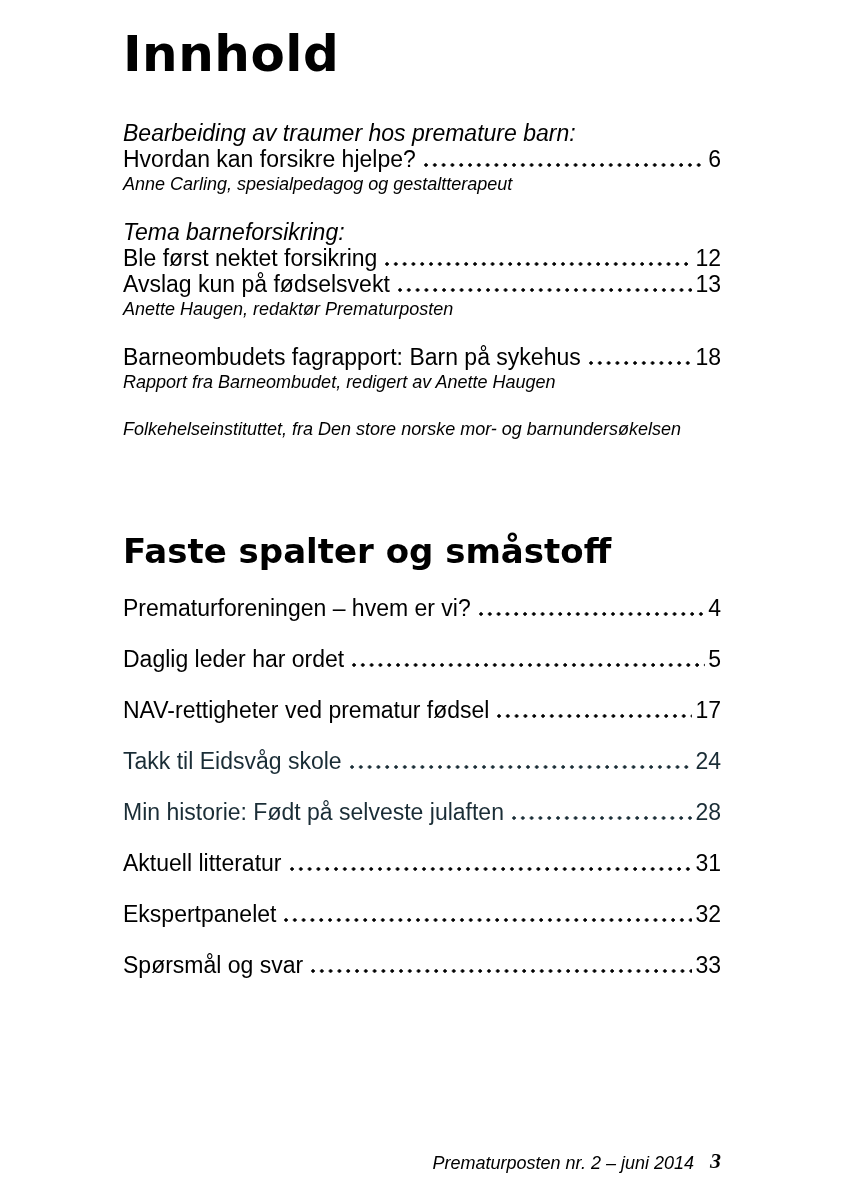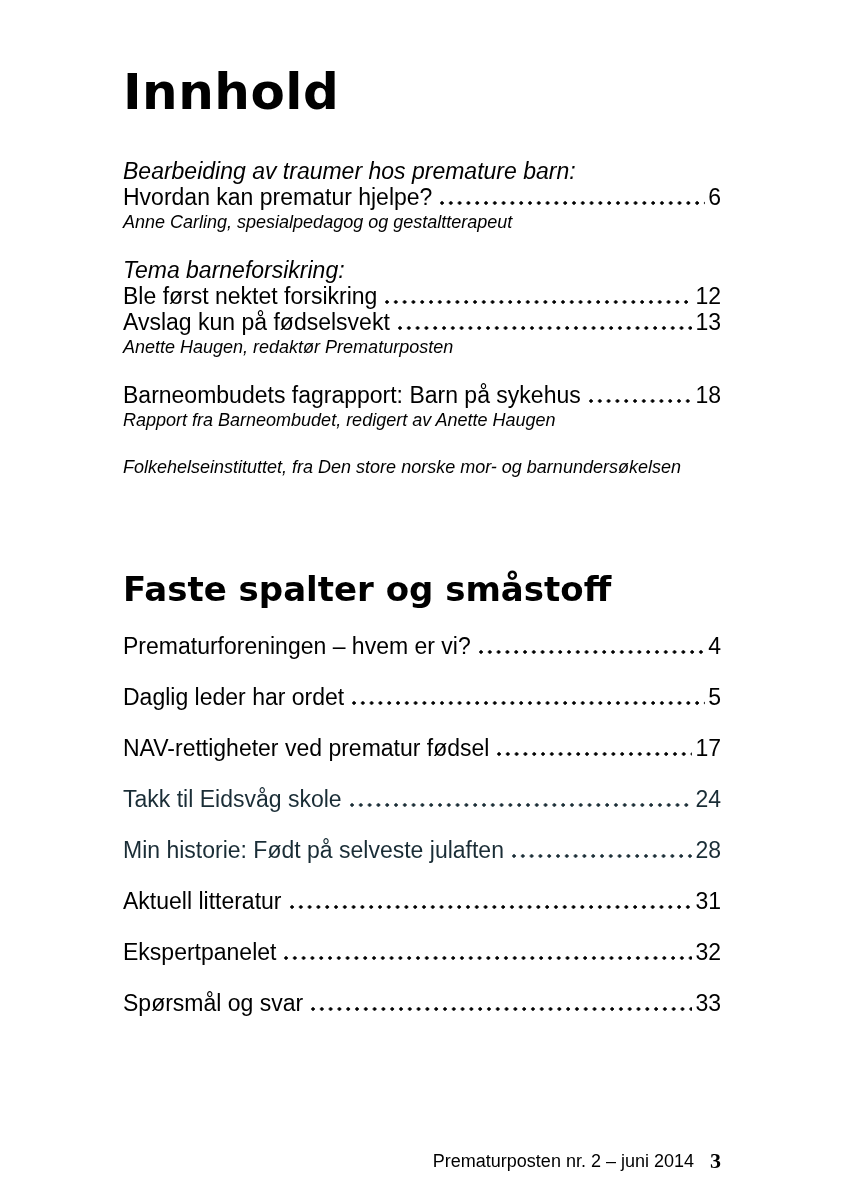--- a/index.html
+++ b/index.html
@@ -7,21 +7,21 @@
     padding: 0;
     background: #ffffff;
   }
   .page {
     position: relative;
     width: 728px;
     height: 1202px;
     margin: 0 auto;
     background: #ffffff;
     box-sizing: border-box;
-    padding: 64px 68px 0 62px;
+    padding: 26px 68px 0 62px;
     font-family: "Liberation Sans", sans-serif;
     color: #000000;
     overflow: hidden;
   }
   h1.page-title {
     margin: 0 0 36px 0;
     font-family: "DejaVu Sans", sans-serif;
     font-weight: bold;
     font-size: 50px;
     line-height: 1.15;
@@ -81,22 +81,23 @@
     color: var(--hl, #1a2d36);
   }
   
   .footer {
     position: absolute;
     left: 62px;
     right: 68px;
     bottom: 28px;
     display: flex;
     justify-content: flex-end;
-    align-items: center;
+    align-items: flex-end;
     gap: 16px;
+    font-style: italic;
   }
   .footer .issue {
     font-size: 18px;
     color: #000000;
   }
   .footer .pagenum {
     font-family: "Liberation Serif", serif;
     font-weight: bold;
     font-size: 22px;
     color: #000000;
@@ -107,21 +108,21 @@
 
 <div class="page">
 
   <h1 class="page-title">Innhold</h1>
 
   <div class="features" id="features">
   <div class="block">
     <div class="kicker">Bearbeiding av traumer hos premature barn:</div>
     <div class="entries">
   <div class="entry">
-    <span class="t">Hvordan kan prematur hjelpe?</span>
+    <span class="t">Hvordan kan forsikre hjelpe?</span>
     <span class="leader"></span>
     <span class="p">6</span>
   </div>
 </div>
     <div class="byline">Anne Carling, spesialpedagog og gestaltterapeut</div>
   </div>
 
   <div class="block">
     <div class="kicker">Tema barneforsikring:</div>
     <div class="entries">

